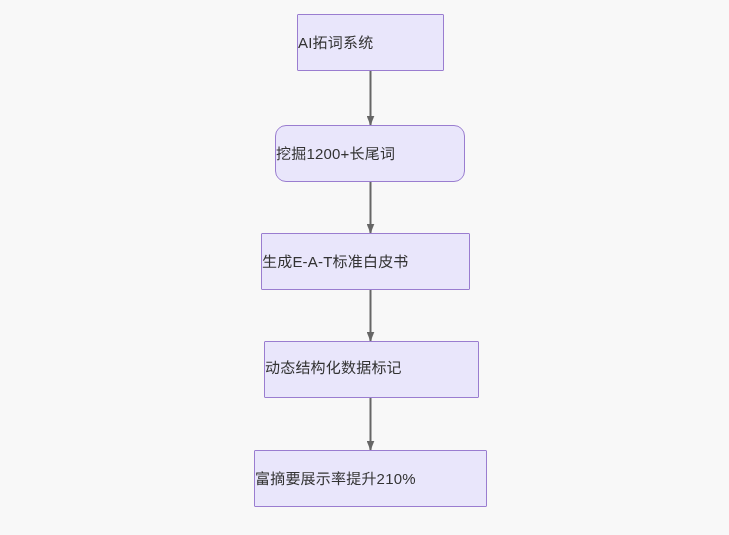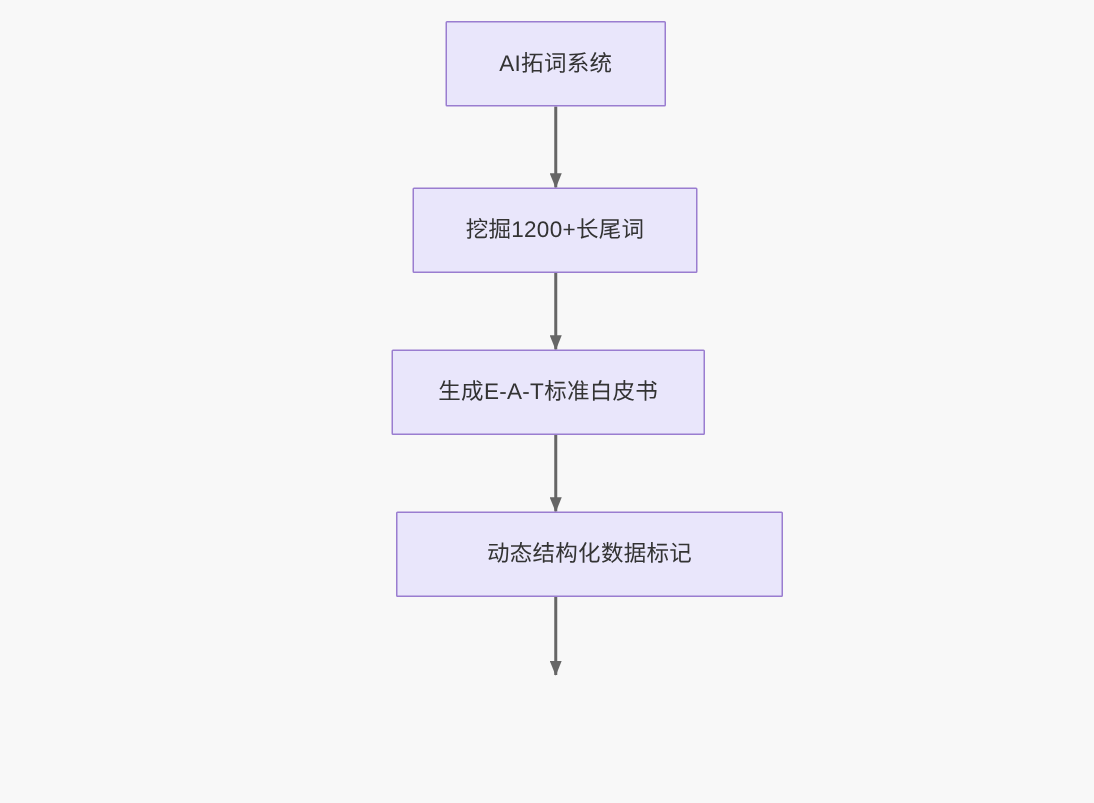--- a/index.html
+++ b/index.html
@@ -23,39 +23,39 @@
   }
 
   .flow-node {
     position: absolute;
     box-sizing: border-box;
     background: #e9e6fb;
     border: 1px solid #9a7dd0;
     border-radius: 1px;
     display: flex;
     align-items: center;
-    justify-content: center;
+    justify-content: flex-start;
     z-index: 2;
   }
 
   .flow-node-label {
     font-size: 15px;
     line-height: 1.2;
     color: #333333;
     letter-spacing: 0.2px;
     white-space: nowrap;
     text-align: center;
     font-weight: 400;
   }
 
   
   .node-n1 { left: 297px; top: 14px;  width: 147px; height: 57px; }
-  .node-n2 { left: 275px; top: 125px; width: 190px; height: 57px; }
+  .node-n2 { left: 275px; top: 125px; width: 190px; height: 57px; border-radius: 11px; }
   .node-n3 { left: 261px; top: 233px; width: 209px; height: 57px; }
-  .node-n4 { left: 264px; top: 341px; width: 258px; height: 57px; }
+  .node-n4 { left: 264px; top: 341px; width: 215px; height: 57px; font-family: Liberation Mono, monospace; }
   .node-n5 { left: 254px; top: 450px; width: 233px; height: 57px; }
 
   
   .flow-edge {
     position: absolute;
     left: 0;
     top: 0;
     width: 729px;
     height: 535px;
     z-index: 1;
@@ -92,14 +92,17 @@
   </div>
 
   <div class="flow-node node-n3">
     <span class="flow-node-label">生成E-A-T标准白皮书</span>
   </div>
 
   <div class="flow-node node-n4">
     <span class="flow-node-label">动态结构化数据标记</span>
   </div>
 
+  <div class="flow-node node-n5">
+    <span class="flow-node-label">富摘要展示率提升210%</span>
+  </div>
 
 </div>
 
 </body></html>

